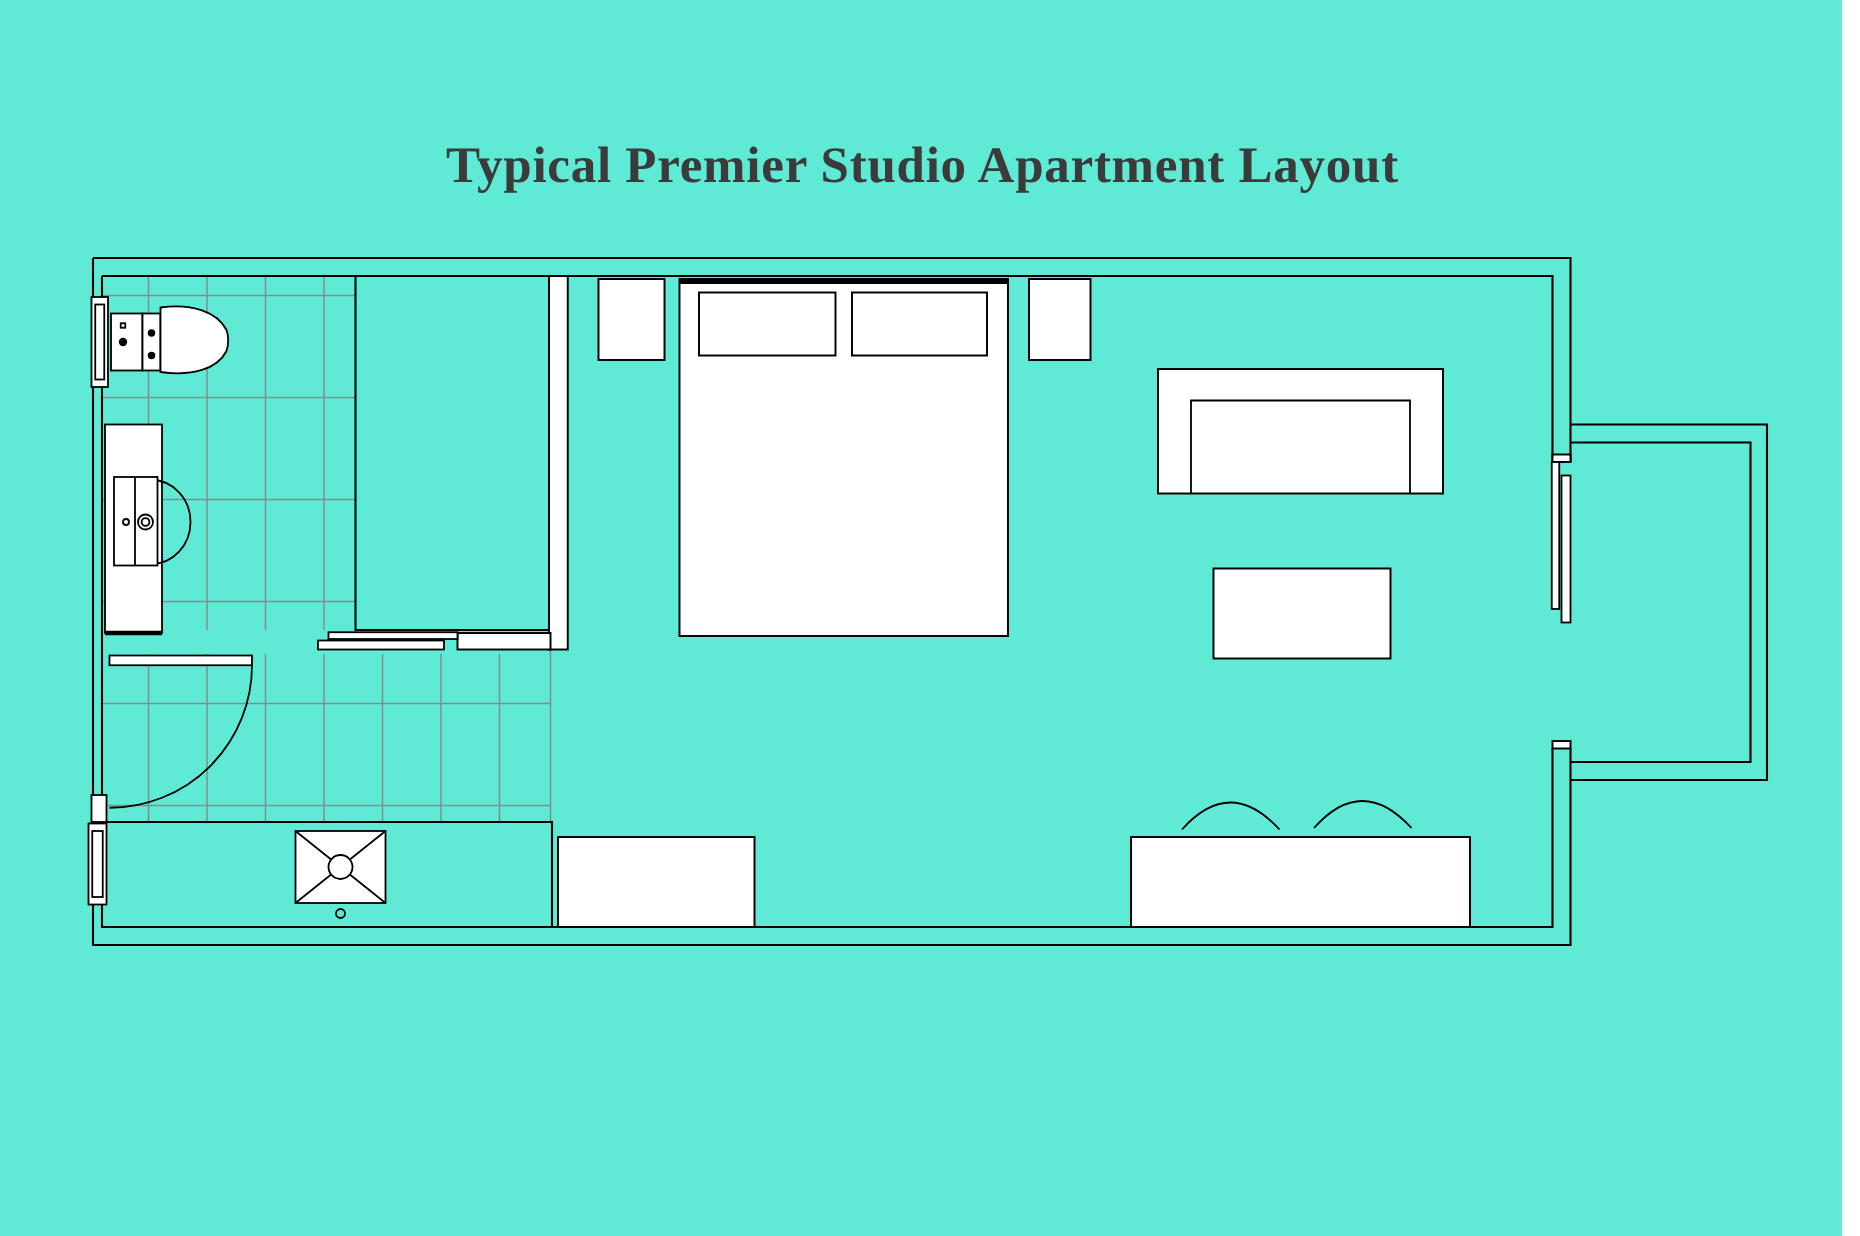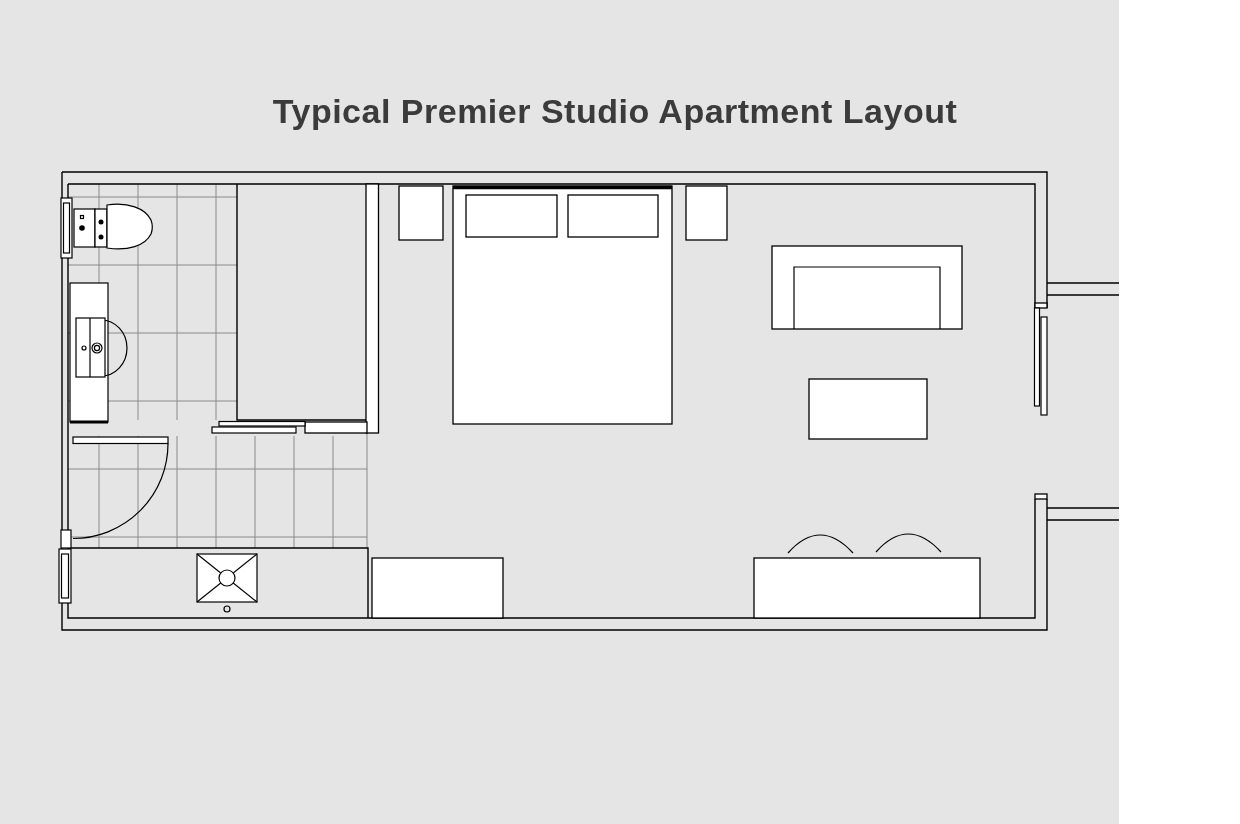--- a/index.html
+++ b/index.html
@@ -1,17 +1,17 @@
 <!DOCTYPE html>
 <html><head>
 <meta charset="utf-8">
 <style>
   html,body{margin:0;padding:0;background:#ffffff;}
-  .page{position:relative;width:1119px;height:824px;background:#e5e5e5;overflow:hidden;
-        font-family:Liberation Sans, sans-serif;}
+  .page{position:relative;width:1228px;height:824px;background:#5eead4;overflow:hidden;
+        font-family:Liberation Serif, serif;}
   .plan-title{position:absolute;top:92px;left:0;width:1230px;text-align:center;
         font-size:34px;font-weight:600;letter-spacing:.5px;color:#3b3b3b;}
   svg{position:absolute;top:0;left:0;}
   .wall{stroke:#000;stroke-width:1.4;fill:none;}
   .wallfill{stroke:#000;stroke-width:1.3;fill:#ffffff;}
   .grid{stroke:#8a8a8a;stroke-width:1;fill:none;}
   .fix{stroke:#000;stroke-width:1.2;fill:#ffffff;}
   .fixline{stroke:#000;stroke-width:1.2;fill:none;}
   .furn{stroke:#000;stroke-width:1.3;fill:#ffffff;}
   .thick{stroke:#000;stroke-width:3.5;fill:none;}

